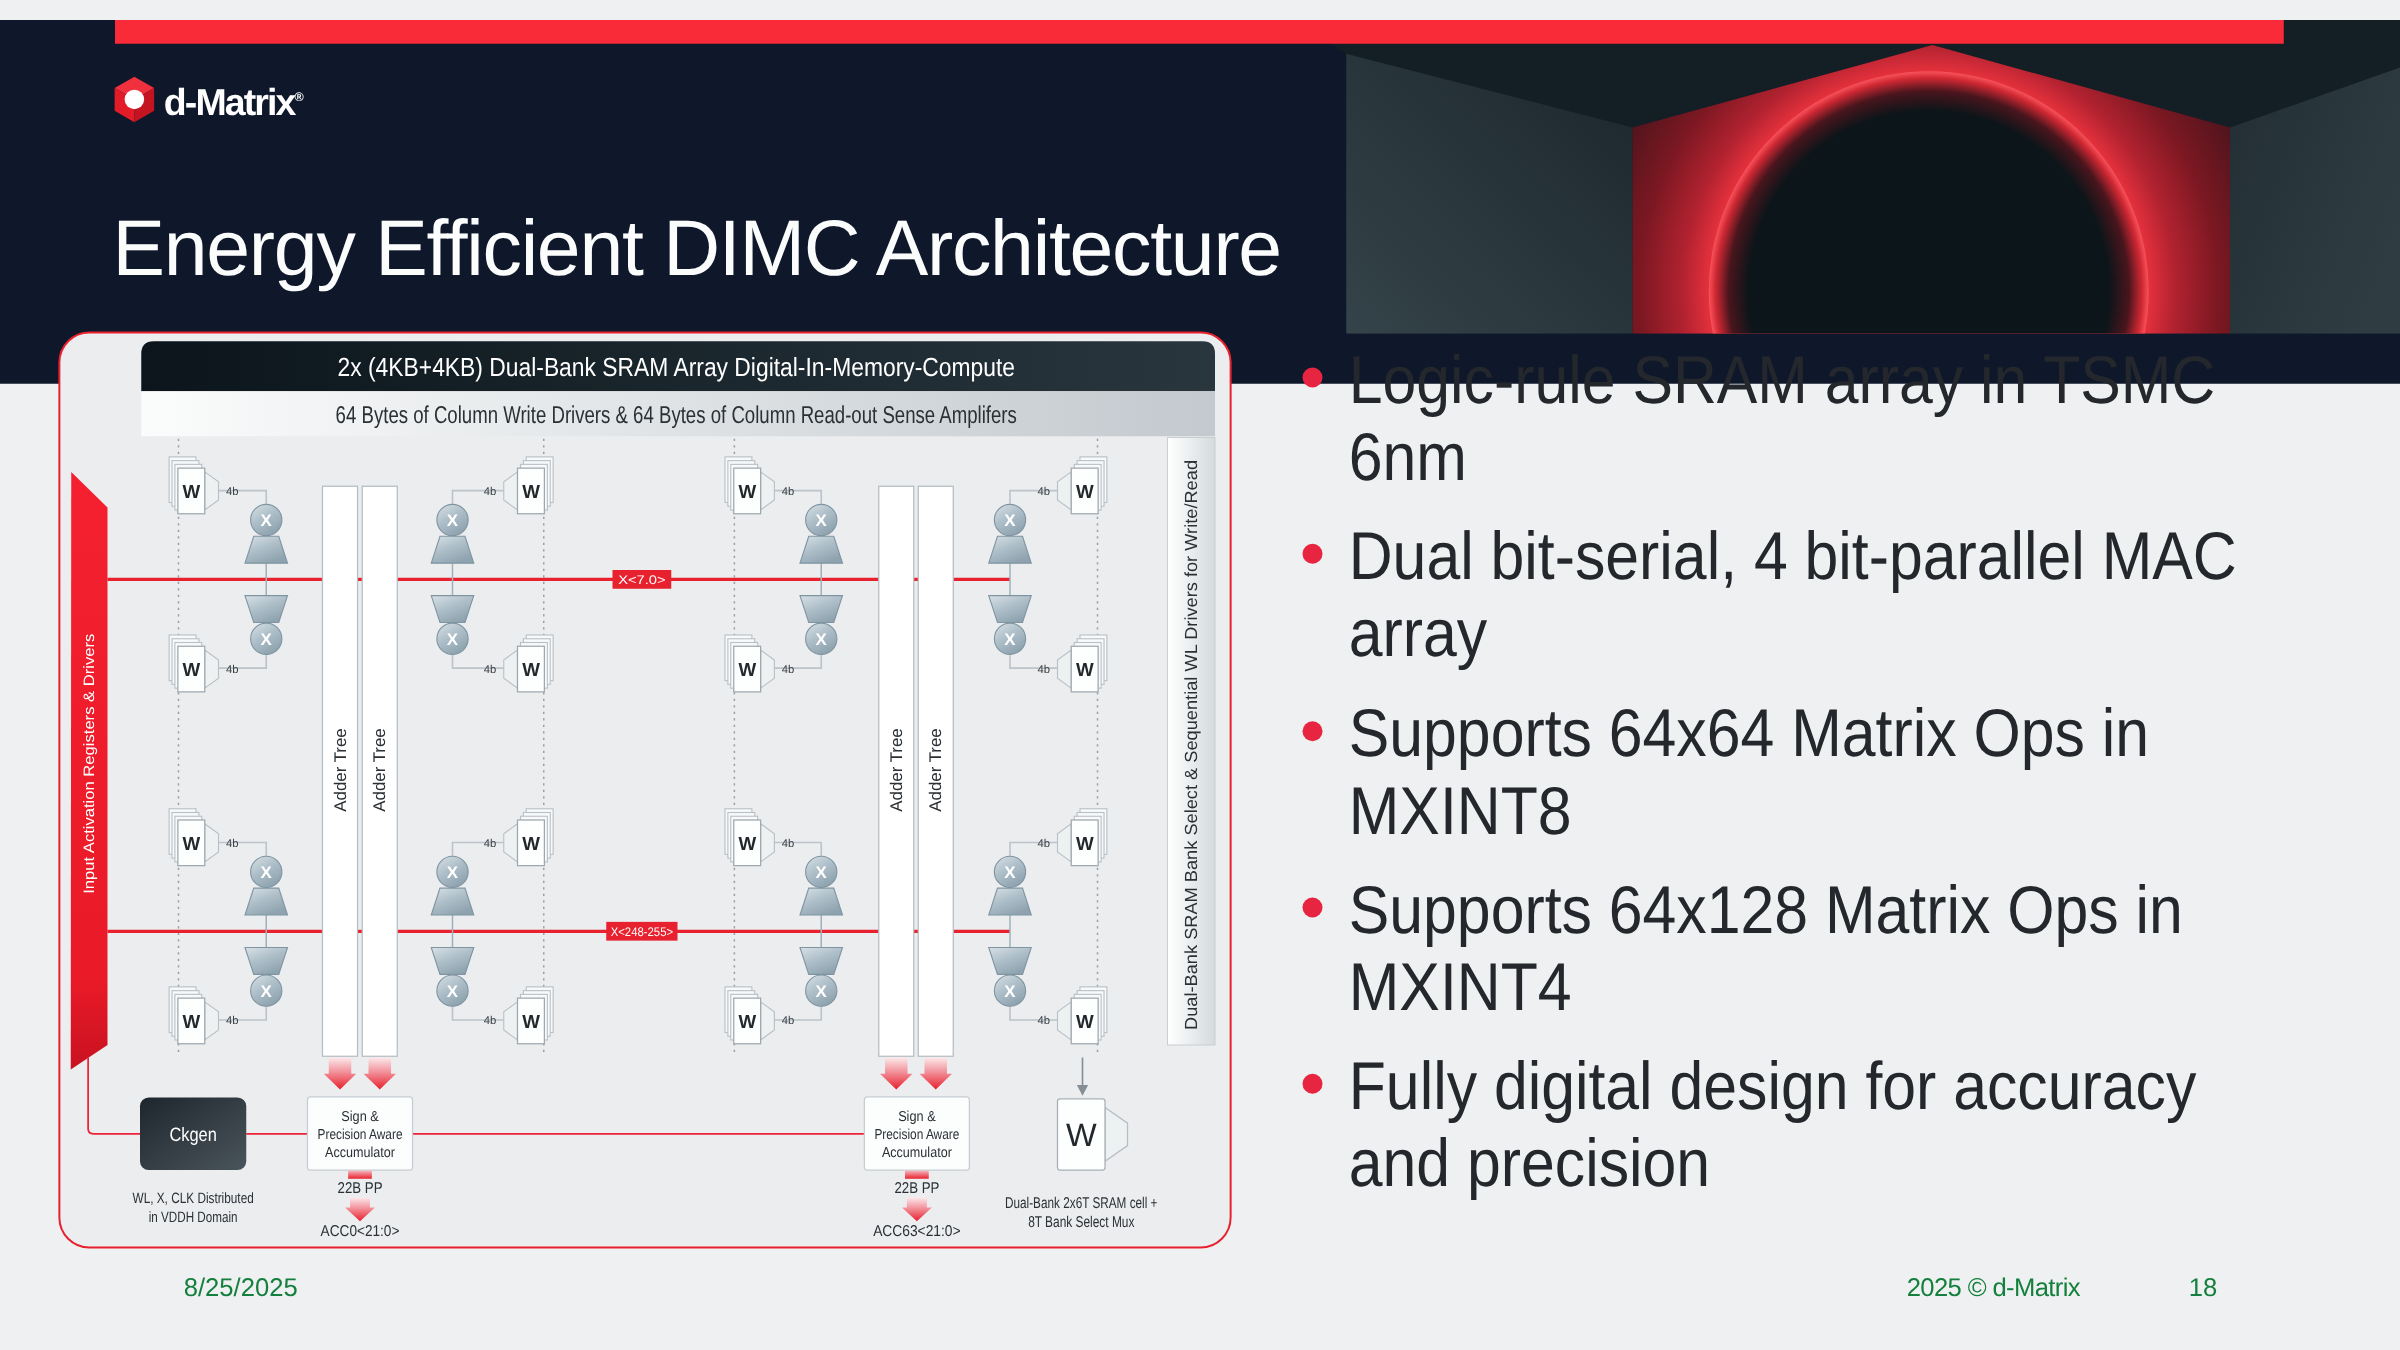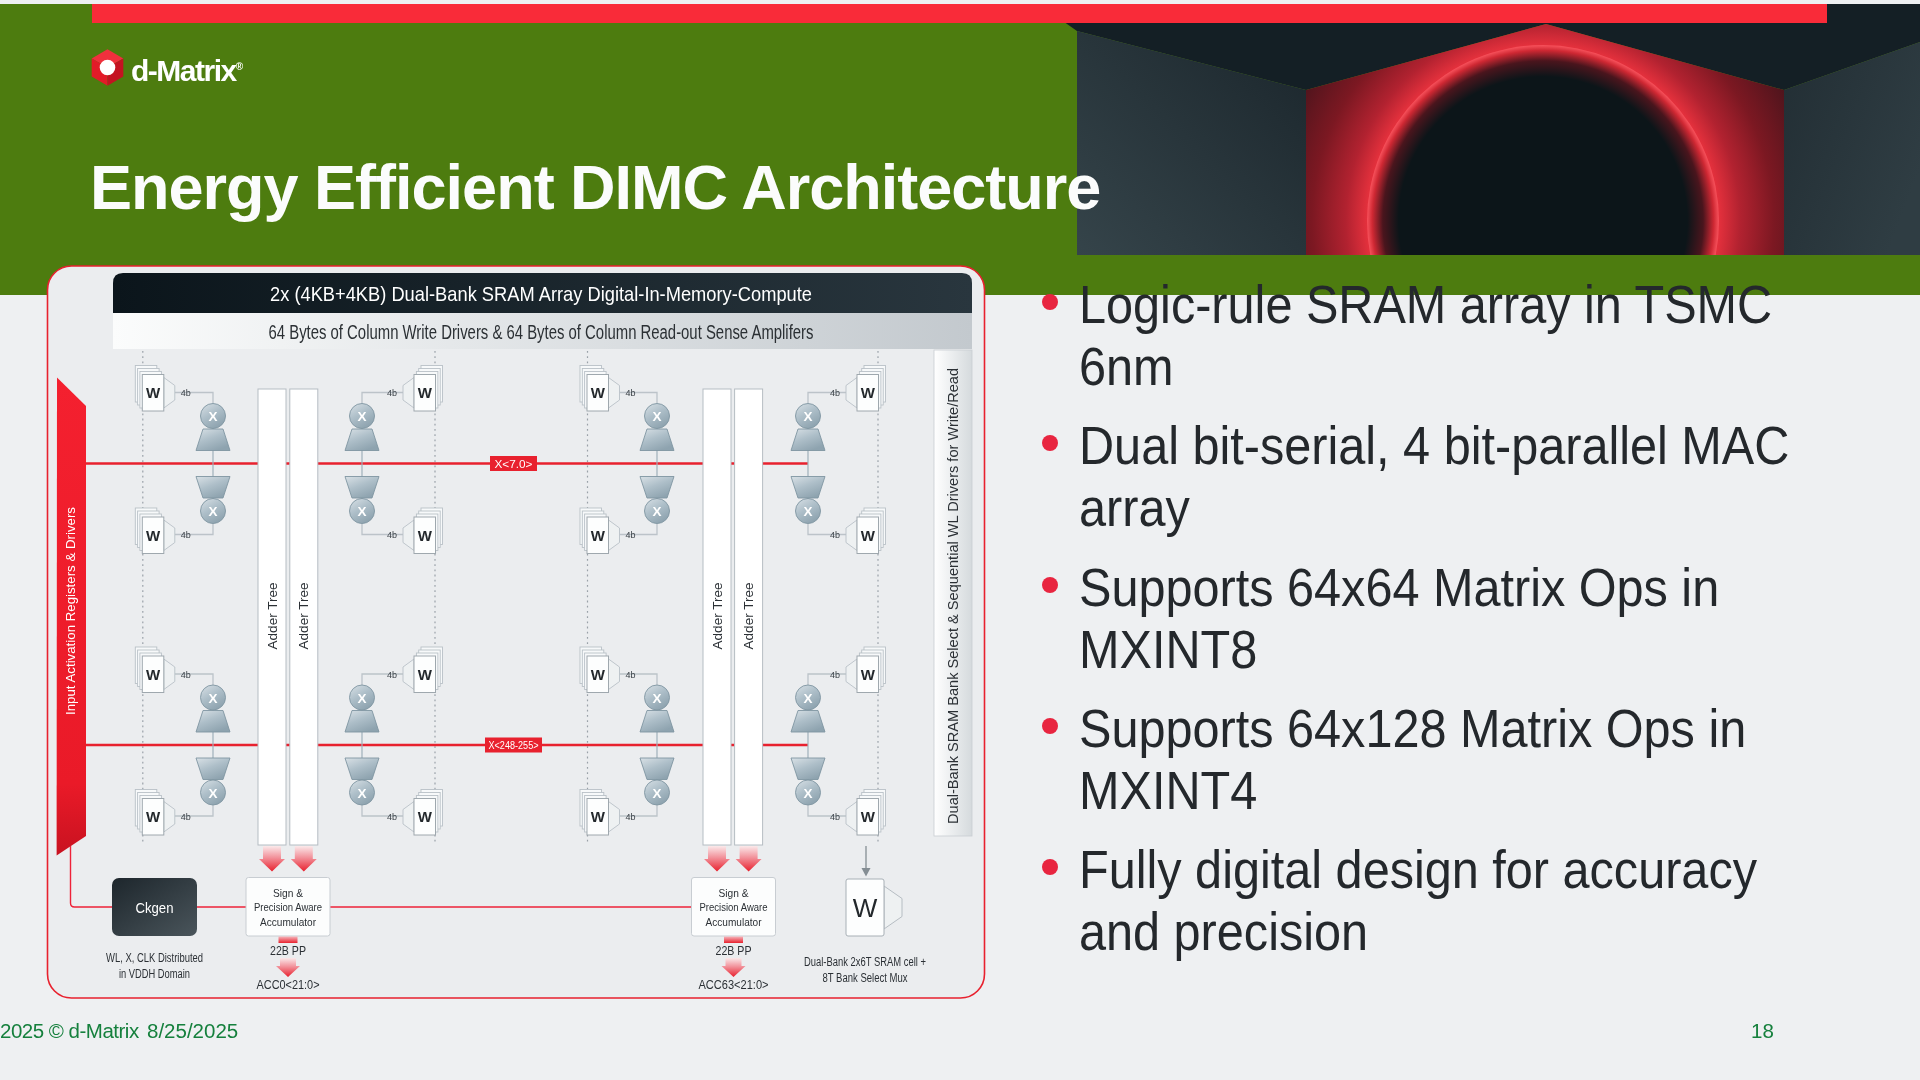--- a/index.html
+++ b/index.html
@@ -1,19 +1,19 @@
 <!DOCTYPE html>
 <html><head><meta charset="utf-8">
 <style>
 html,body{margin:0;padding:0;width:1920px;height:1080px;overflow:hidden;background:#eef0f2;font-family:"Liberation Sans",sans-serif;}
-#header{position:absolute;left:0;top:4px;width:1920px;height:291px;background:#4d7c0f;}
+#header{position:absolute;left:0;top:16px;width:1920px;height:291px;background:#0f172a;}
 #redbar{position:absolute;left:92px;top:0;width:1735px;height:19px;background:#f92b39;}
 #brand{position:absolute;left:131px;top:50px;font-size:30px;font-weight:700;color:#ffffff;letter-spacing:-1.5px;}
 #brand sup{font-size:10px;letter-spacing:0;}
-#title{position:absolute;left:90px;top:147px;font-size:63px;font-weight:700;color:#fbfcfc;letter-spacing:-1px;}
+#title{position:absolute;left:90px;top:147px;font-size:63px;font-weight:400;color:#fbfcfc;letter-spacing:-1px;}
 .bi{position:absolute;left:1042px;width:860px;}
 .dot{position:absolute;left:0px;top:21px;width:16px;height:16px;border-radius:50%;background:#e82540;}
 .bt{position:absolute;left:37px;top:0;width:900px;font-size:54px;line-height:62px;color:#24282c;transform:scaleX(0.9);transform-origin:0 0;}
 .foot{position:absolute;top:1019px;font-size:20.5px;color:#15803d;}
 </style></head>
 <body>
 <div id="header">
 <svg style="position:absolute;left:0;top:0" width="1920" height="251" viewBox="0 0 1920 251">
 <defs>
 <radialGradient id="gGlow" gradientUnits="userSpaceOnUse" cx="1543" cy="217" r="340">
@@ -357,13 +357,13 @@
   </div>
 <div class="bi" style="top:697px">
     <span class="dot"></span>
     <div class="bt">Supports 64x128 Matrix Ops in<br>MXINT4</div>
   </div>
 <div class="bi" style="top:838px">
     <span class="dot"></span>
     <div class="bt">Fully digital design for accuracy<br>and precision</div>
   </div>
 <div class="foot" style="left:147px">8/25/2025</div>
-<div class="foot" style="left:0;width:1664px;text-align:left;letter-spacing:-0.5px">2025 © d-Matrix</div>
+<div class="foot" style="left:0;width:1664px;text-align:right;letter-spacing:-0.5px">2025 © d-Matrix</div>
 <div class="foot" style="left:1751px">18</div>
 </body></html>

